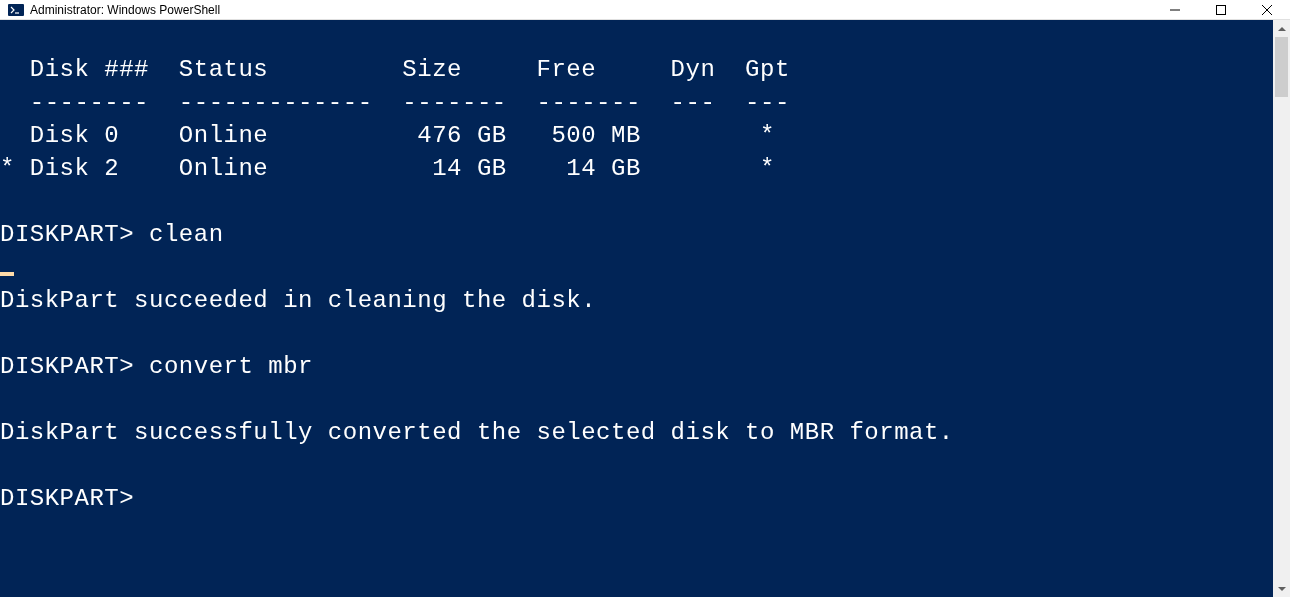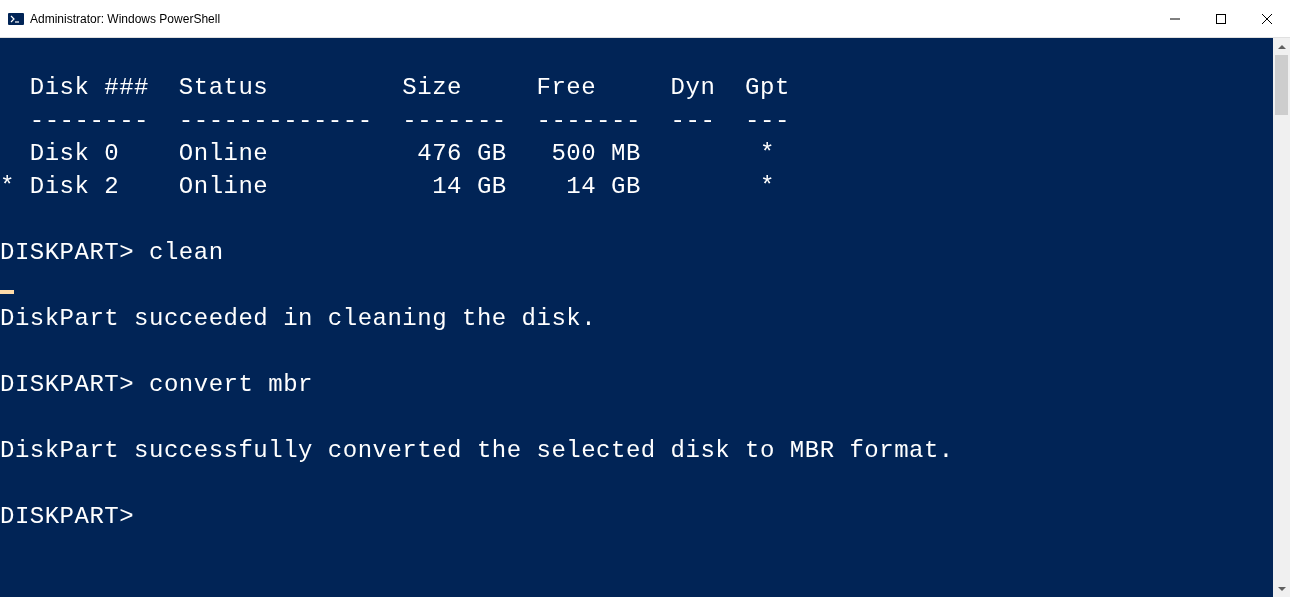--- a/index.html
+++ b/index.html
@@ -10,21 +10,21 @@
     body {
       font-family: "Segoe UI", Tahoma, sans-serif;
       background: #ffffff;
       width: 1290px;
       height: 597px;
       overflow: hidden;
       display: flex;
       flex-direction: column;
     }
     .titlebar {
-      height: 38px;
+      height: 20px;
       background: #ffffff;
       display: flex;
       align-items: center;
       border-bottom: 1px solid #e0e0e0;
       flex-shrink: 0;
     }
     .titlebar-icon {
       width: 16px;
       height: 16px;
       margin-left: 8px;

